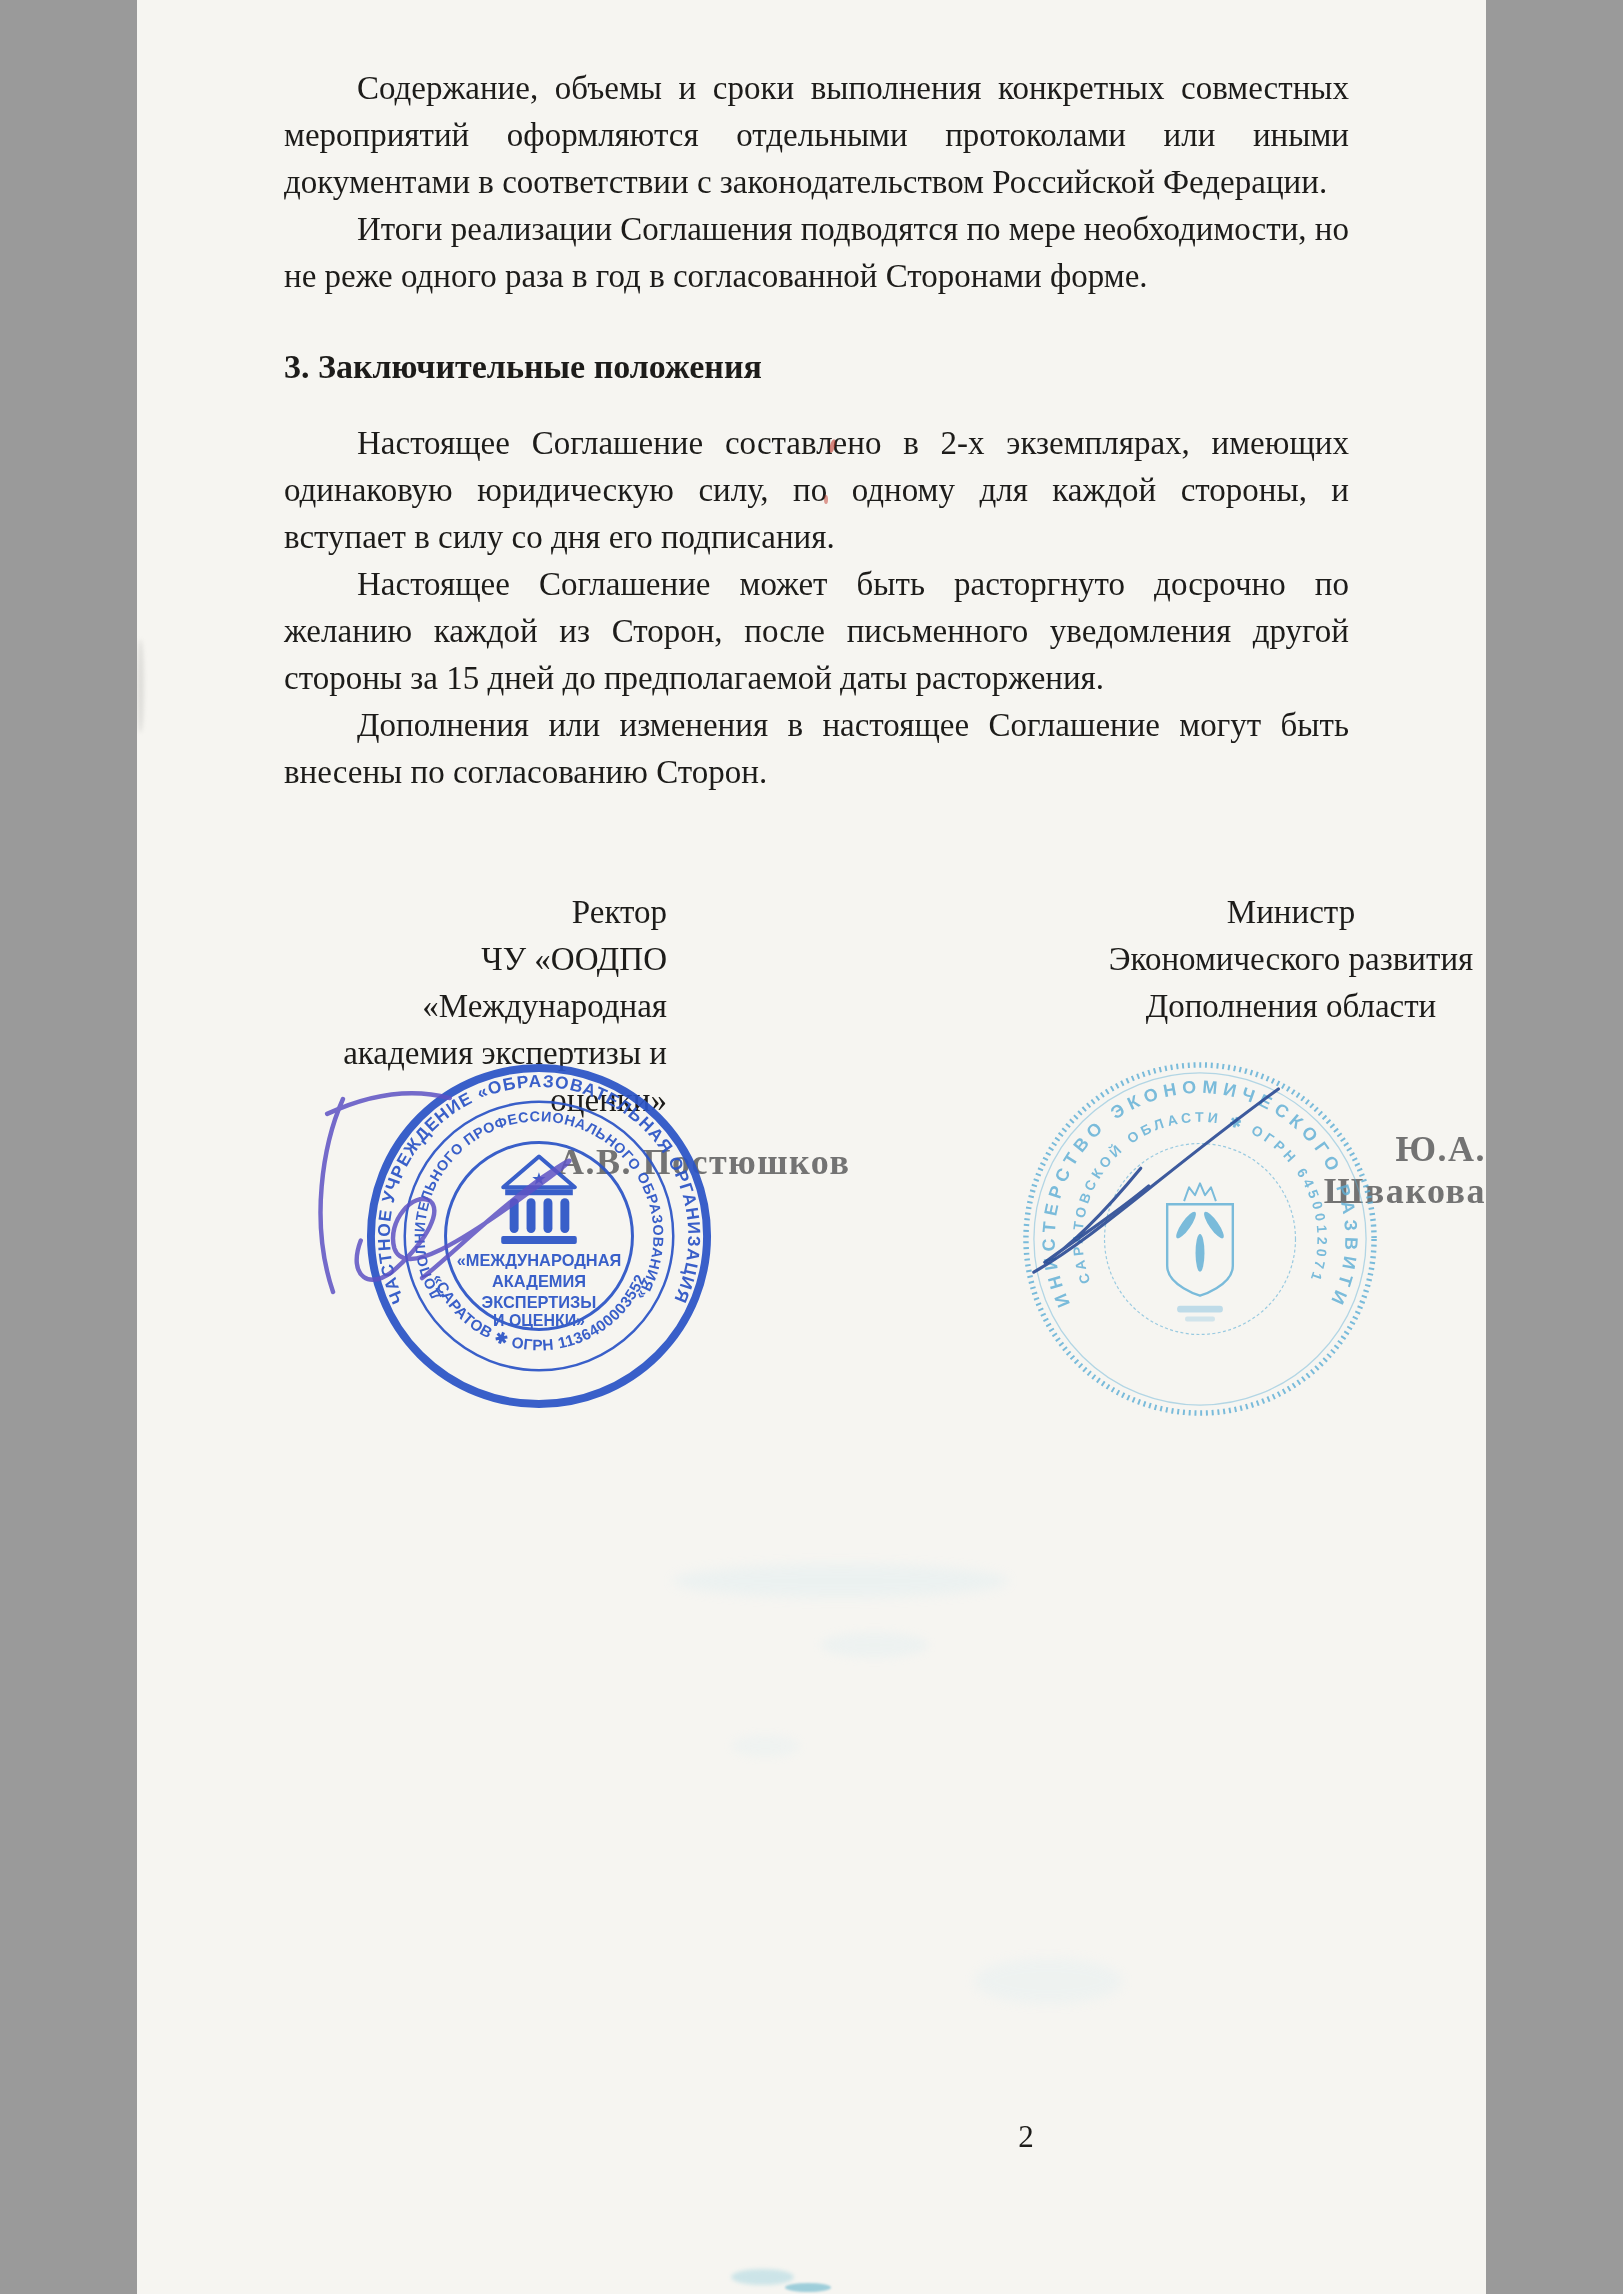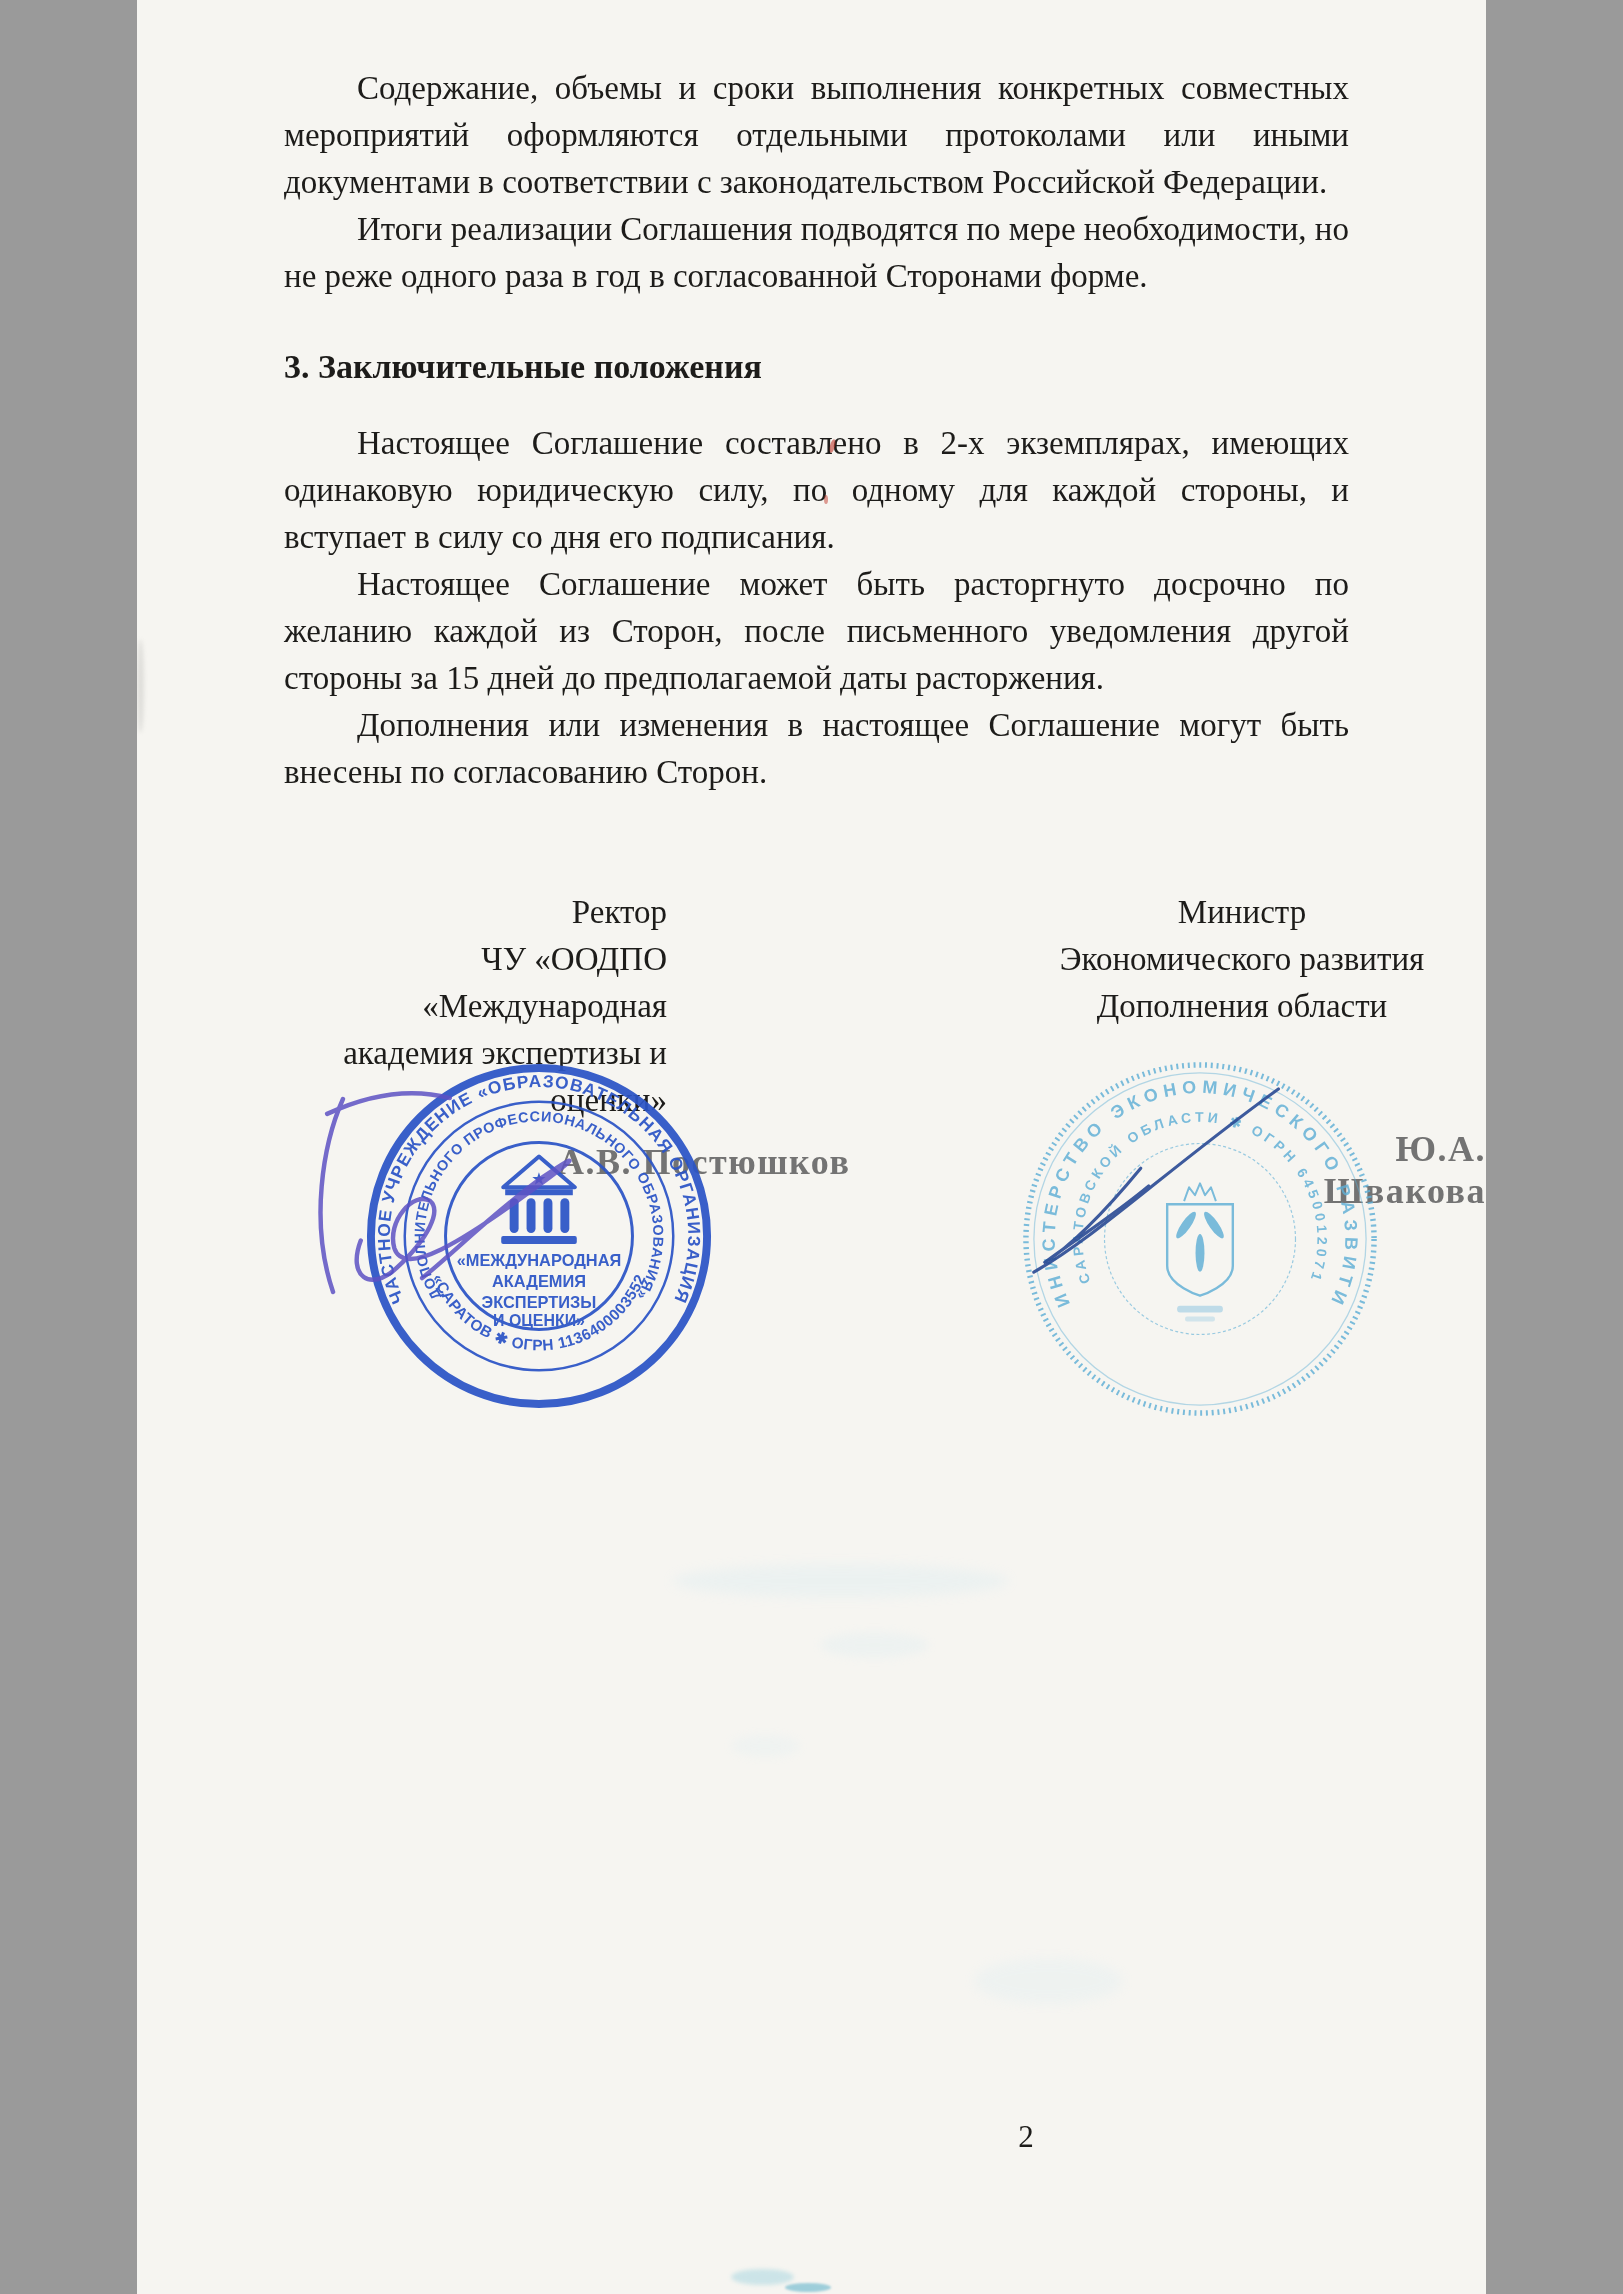--- a/index.html
+++ b/index.html
@@ -14,21 +14,21 @@
     font-size:33px;line-height:47px;text-align:justify;
   }
   .body-text p{margin:0;text-indent:73px;}
   .section-heading{
     margin:42px 0 28px 0;font-size:34px;line-height:50px;
     font-weight:700;text-indent:0;
   }
   
   .sig-title{position:absolute;top:889px;font-size:33px;line-height:47px;text-align:center;}
   .sig-title.left{left:139px;width:391px;text-align:right;}
-  .sig-title.right{left:892px;width:426px;}
+  .sig-title.right{left:941px;width:426px;}
   .sig-name{position:absolute;font-weight:700;font-size:36px;letter-spacing:1.5px;color:#737373;}
   .sig-name.left{left:421px;top:1141px;}
   .sig-name.right{left:1129px;top:1128px;text-align:right;}
   
   .stamp{position:absolute;}
   .stamp text{font-family:"Liberation Sans",sans-serif;font-weight:700;}
   .stamp-academy{left:223px;top:1057px;}
   .stamp-ministry{left:879px;top:1055px;}
   .ink{position:absolute;}
   .ink-left{left:109px;top:1074px;}

